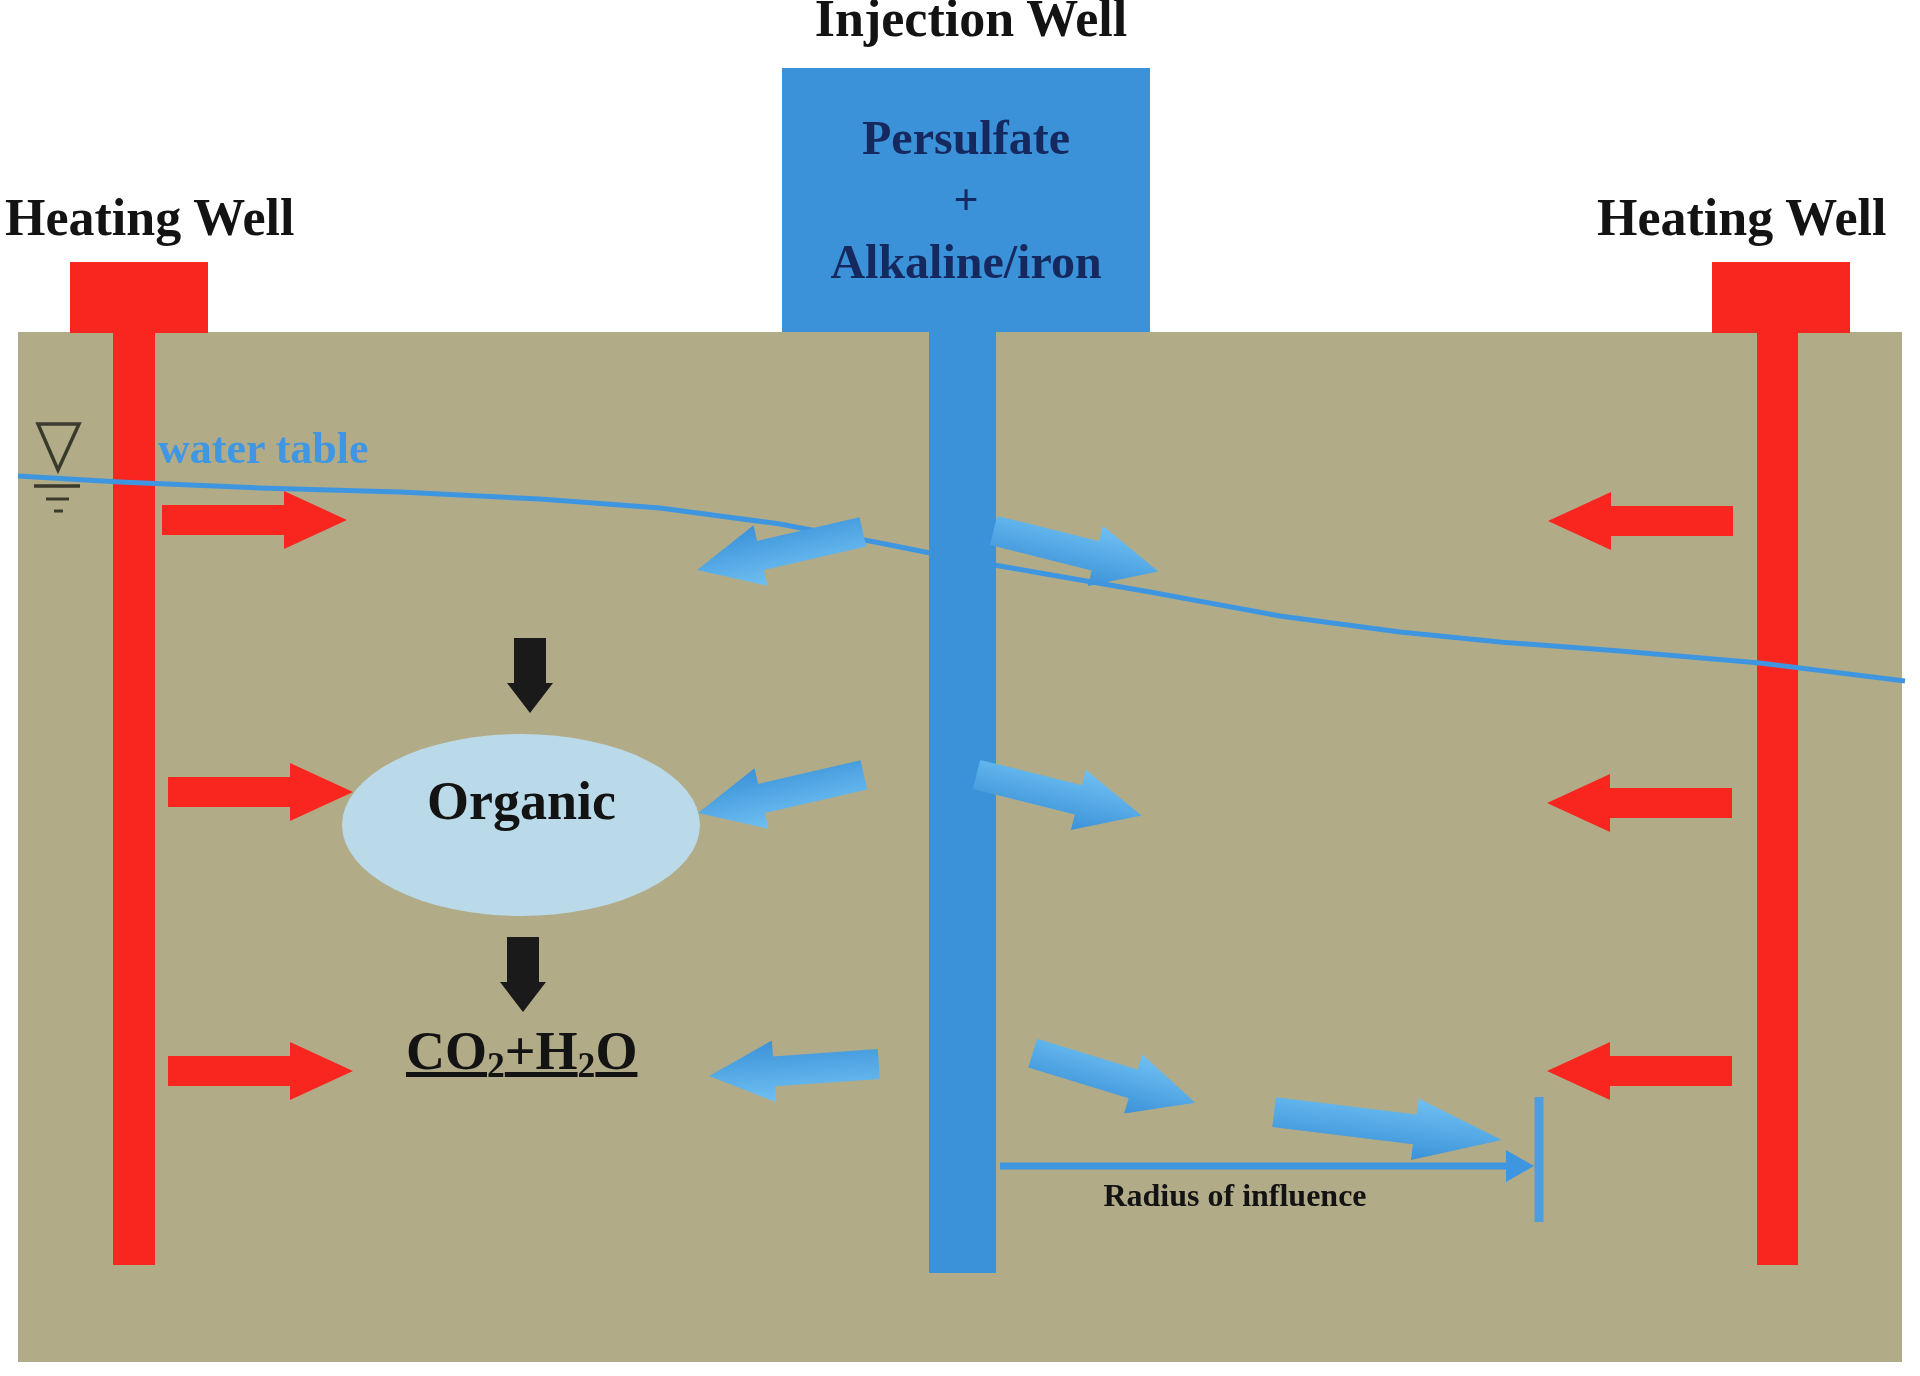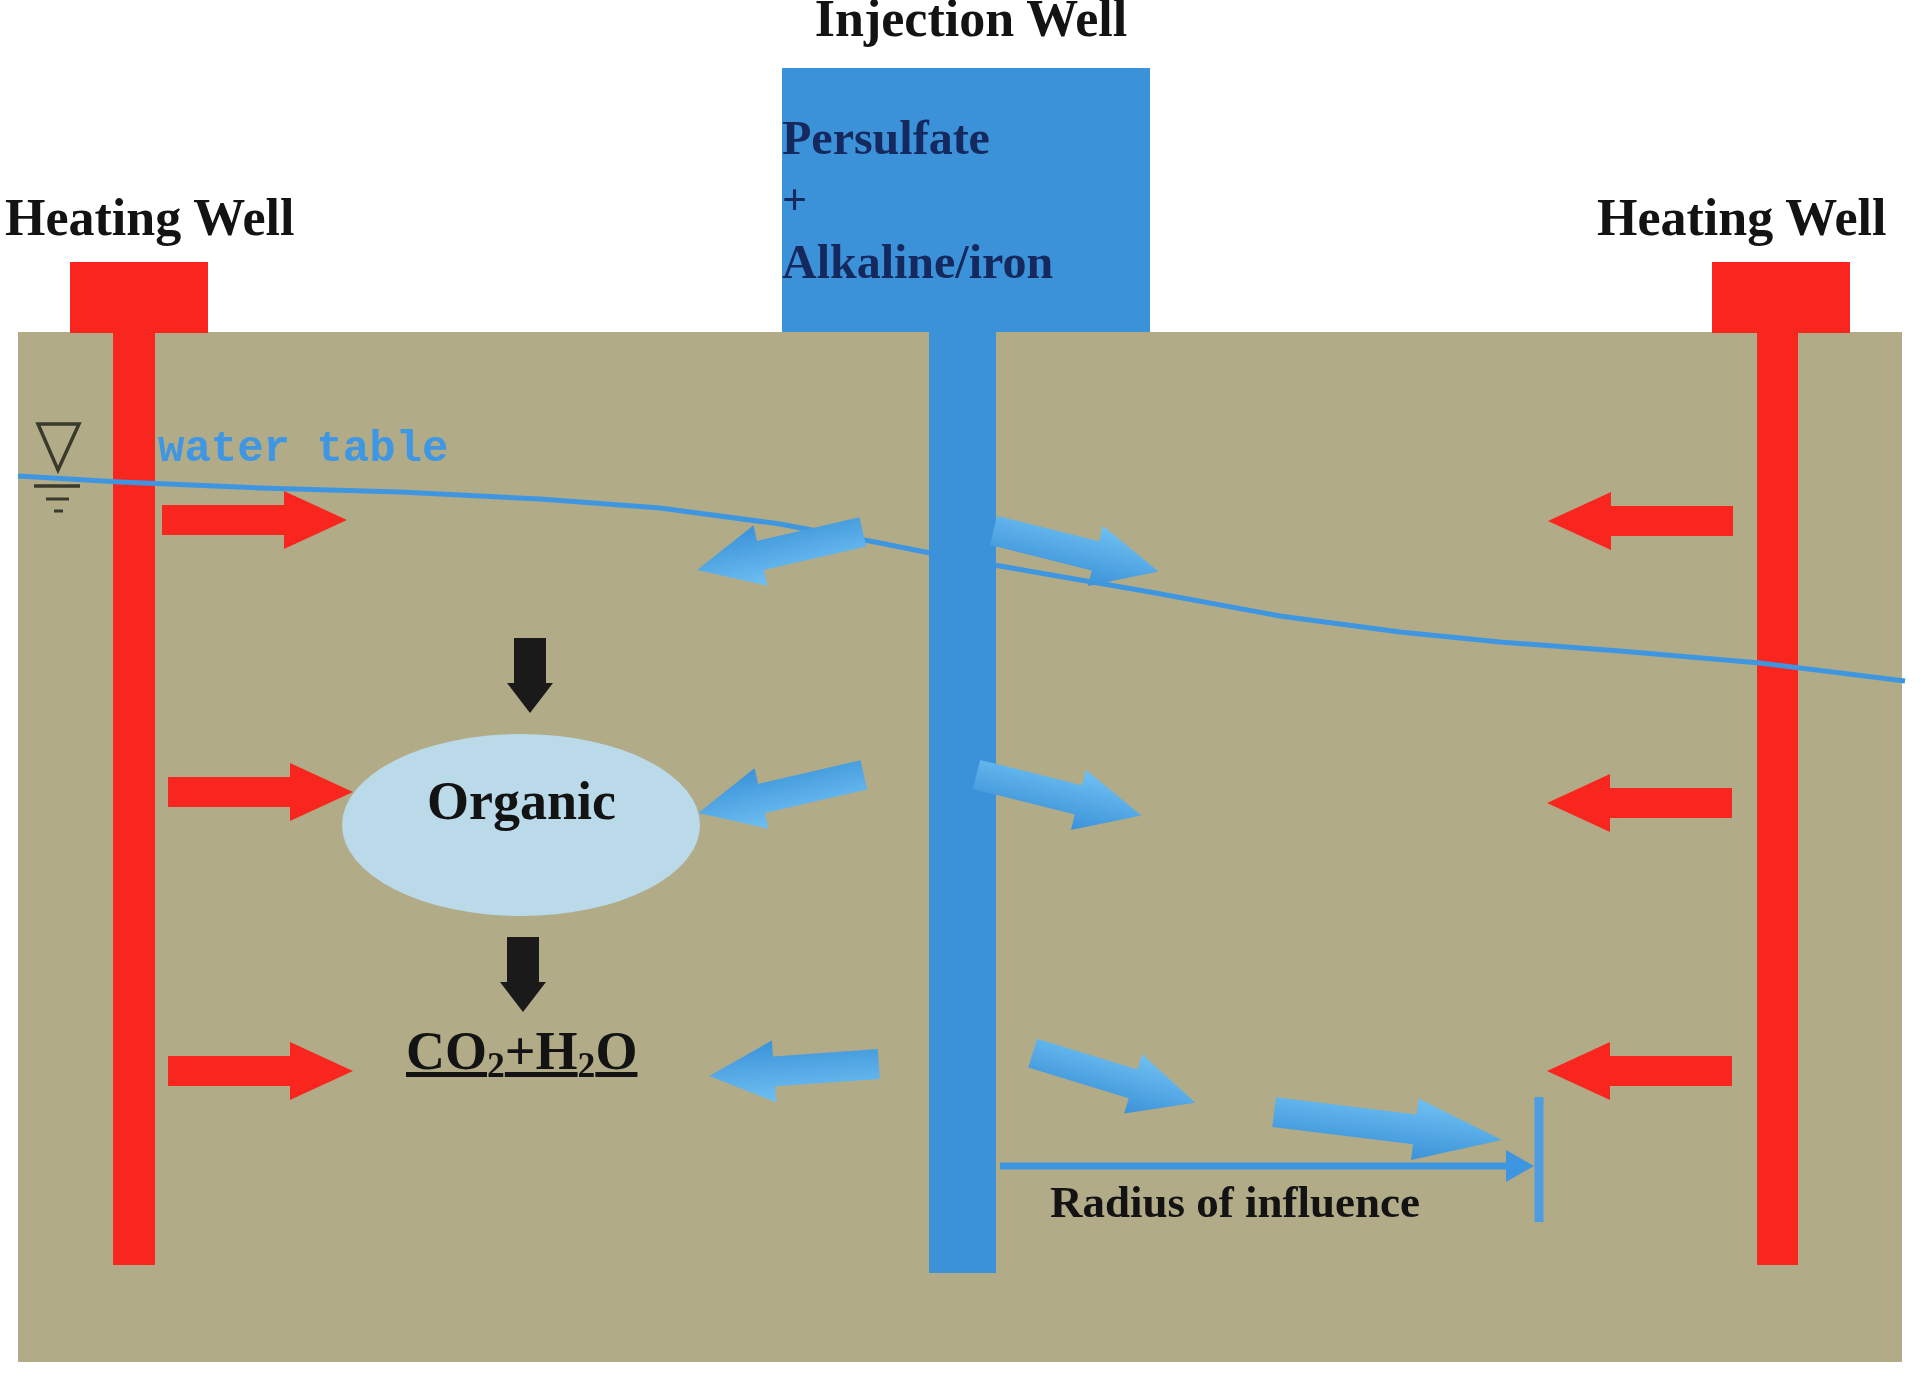--- a/index.html
+++ b/index.html
@@ -1,24 +1,24 @@
 <!DOCTYPE html>
 <html><head>
 <meta charset="utf-8">
 <style>
   html,body{margin:0;padding:0;background:#ffffff;}
   #stage{position:relative;width:1920px;height:1376px;background:#ffffff;overflow:hidden;
          font-family:"Liberation Serif","DejaVu Serif",serif;}
   #gfx{position:absolute;left:0;top:0;z-index:1;}
   .txt{position:absolute;z-index:2;font-weight:bold;color:#131313;white-space:nowrap;line-height:1.05;}
   .ctr{text-align:center;}
-  .blue{color:#3f97e3;font-family:Liberation Mono, monospace;}
+  .blue{color:#3f97e3;}
   .title{font-size:52px;}
   .boxtext{position:absolute;left:782px;top:68px;width:368px;height:264px;z-index:2;
-           display:flex;flex-direction:column;justify-content:center;align-items:flex-start;
+           display:flex;flex-direction:column;justify-content:center;align-items:center;
            font-weight:bold;color:#15295e;}
   .boxtext .l1,.boxtext .l3{font-size:48px;line-height:62px;}
   .boxtext .l2{font-size:44px;line-height:62px;}
   .formula{font-size:54px;}
   .formula sub{font-size:0.66em;vertical-align:-0.22em;line-height:0;}
   .formula sup{font-size:0.52em;vertical-align:0.5em;line-height:0;letter-spacing:1px;}
   .organic{left:343px;top:777px;width:357px;font-size:54px;line-height:48px;}
 </style>
 </head>
 <body>
@@ -109,15 +109,15 @@
 
   <div class="txt ctr organic">
     <div>Organic</div>
   </div>
 
 
   <div class="txt formula" style="left:406px;top:1023px;text-decoration:underline;">
     <span>CO</span><sub>2</sub><span>+H</span><sub>2</sub><span>O</span>
   </div>
 
-  <div class="txt ctr" style="left:1035px;top:1179px;width:400px;font-size:45px;">Radius of influence</div>
+  <div class="txt ctr" style="left:1035px;top:1179px;width:400px;font-size:32px;">Radius of influence</div>
 
 </div>
 
 </body></html>

